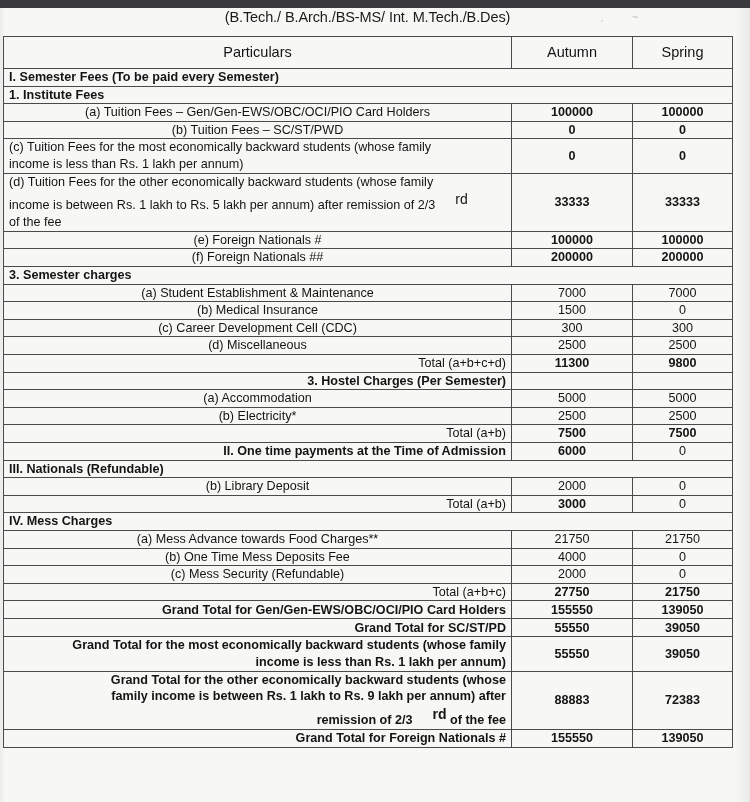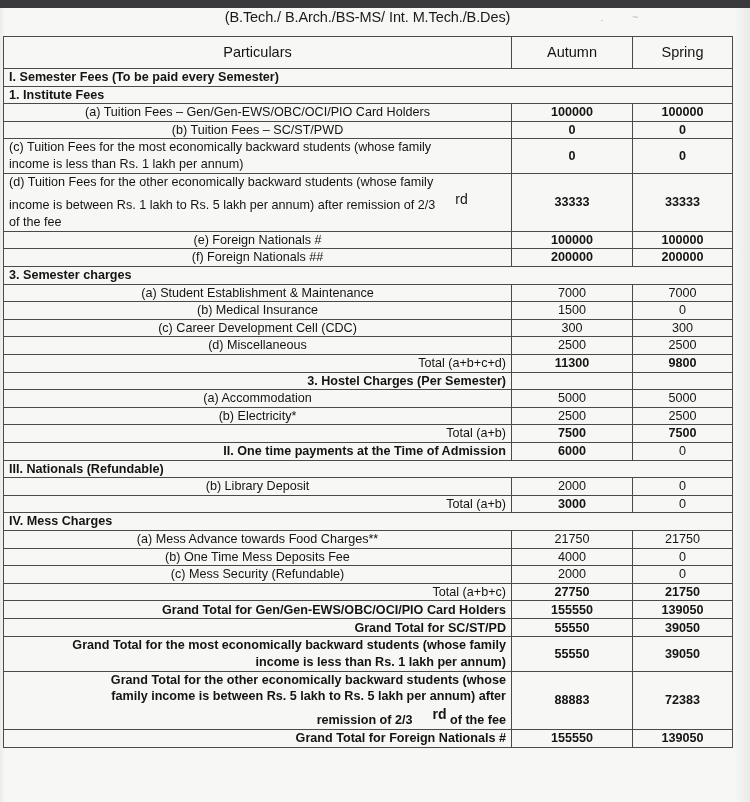--- a/index.html
+++ b/index.html
@@ -321,21 +321,21 @@
           <div>Grand Total for the most economically backward students (whose family</div>
           <div>income is less than Rs. 1 lakh per annum)</div>
         </td>
         <td class="num b">55550</td>
         <td class="num b">39050</td>
       </tr>
 
       <tr>
         <td class="grand-lbl-multi">
           <div>Grand Total for the other economically backward students (whose</div>
-          <div>family income is between Rs. 5 lakh to Rs. 5 lakh per annum) after</div>
+          <div>family income is between Rs. 1 lakh to Rs. 9 lakh per annum) after</div>
           <div><span>remission of 2/3</span><sup>rd</sup><span> of the fee</span></div>
         </td>
         <td class="num b">88883</td>
         <td class="num b">72383</td>
       </tr>
 
       <tr>
         <td class="grand-lbl">Grand Total for Foreign Nationals #</td>
         <td class="num b">155550</td>
         <td class="num b">139050</td>

